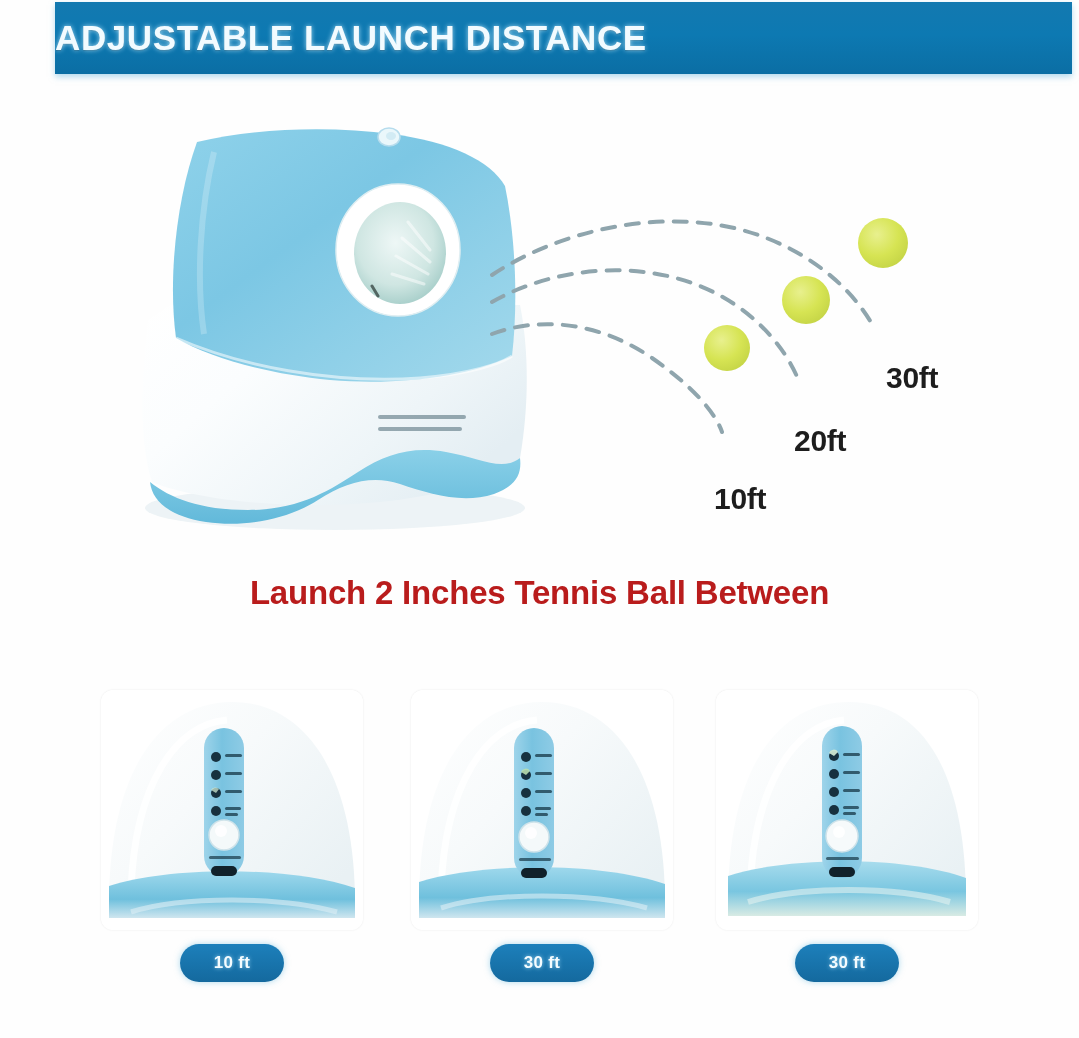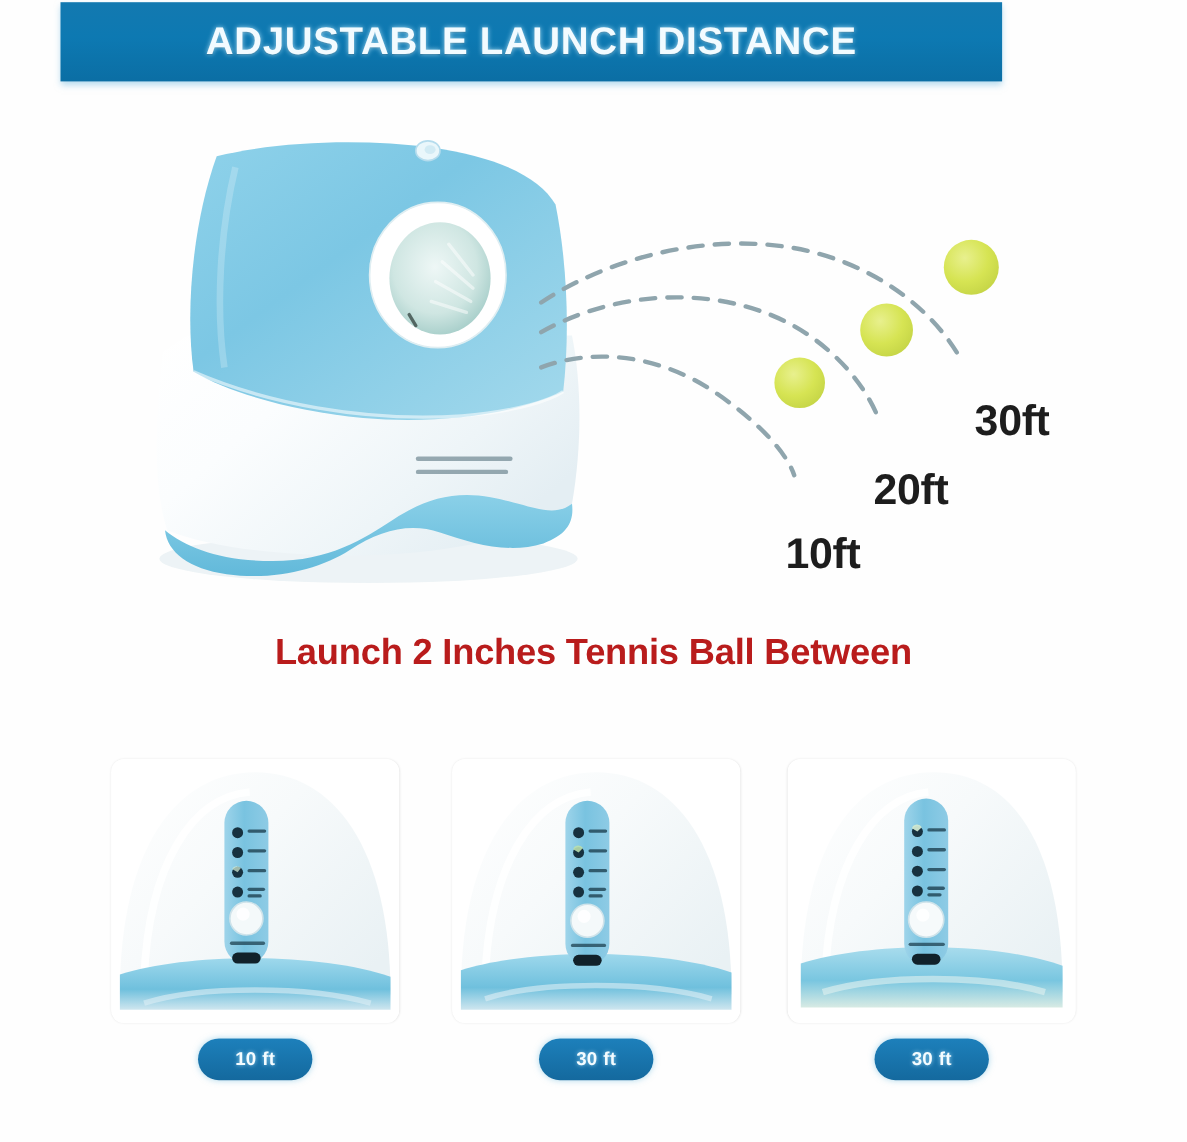--- a/index.html
+++ b/index.html
@@ -14,27 +14,27 @@
     overflow: hidden;
     font-family: "Liberation Sans", sans-serif;
     background: #fefefe;
   }
 
   
   #header-banner {
     position: absolute;
     left: 55px;
     top: 2px;
-    width: 856px;
+    width: 1017px;
     height: 72px;
     background: linear-gradient(180deg, #1379b0 0%, #0d79b2 45%, #0b6ea4 100%);
     box-shadow: 0 3px 6px rgba(120,190,225,0.55);
     display: flex;
     align-items: center;
-    justify-content: center;
+    justify-content: flex-start;
   }
   #header-title {
     color: #f2fbff;
     font-size: 35px;
     font-weight: bold;
     letter-spacing: 0.6px;
     text-shadow: 0 0 5px rgba(190,235,255,0.85), 0 1px 1px rgba(0,0,0,0.25);
     white-space: nowrap;
   }
 
@@ -47,21 +47,21 @@
     height: 470px;
   }
   #hero-svg {
     position: absolute;
     left: 0;
     top: 0;
   }
 
   .ball-label {
     position: absolute;
-    font-size: 39px;
+    font-size: 30px;
     font-weight: bold;
     color: #1d1d1d;
     letter-spacing: -0.3px;
     white-space: nowrap;
   }
   #ball-label-10 { left: 703px; top: 392px; margin-left: 11px; }
   #ball-label-20 { left: 794px; top: 334px; }
   #ball-label-30 { left: 886px; top: 271px; }
 
   

